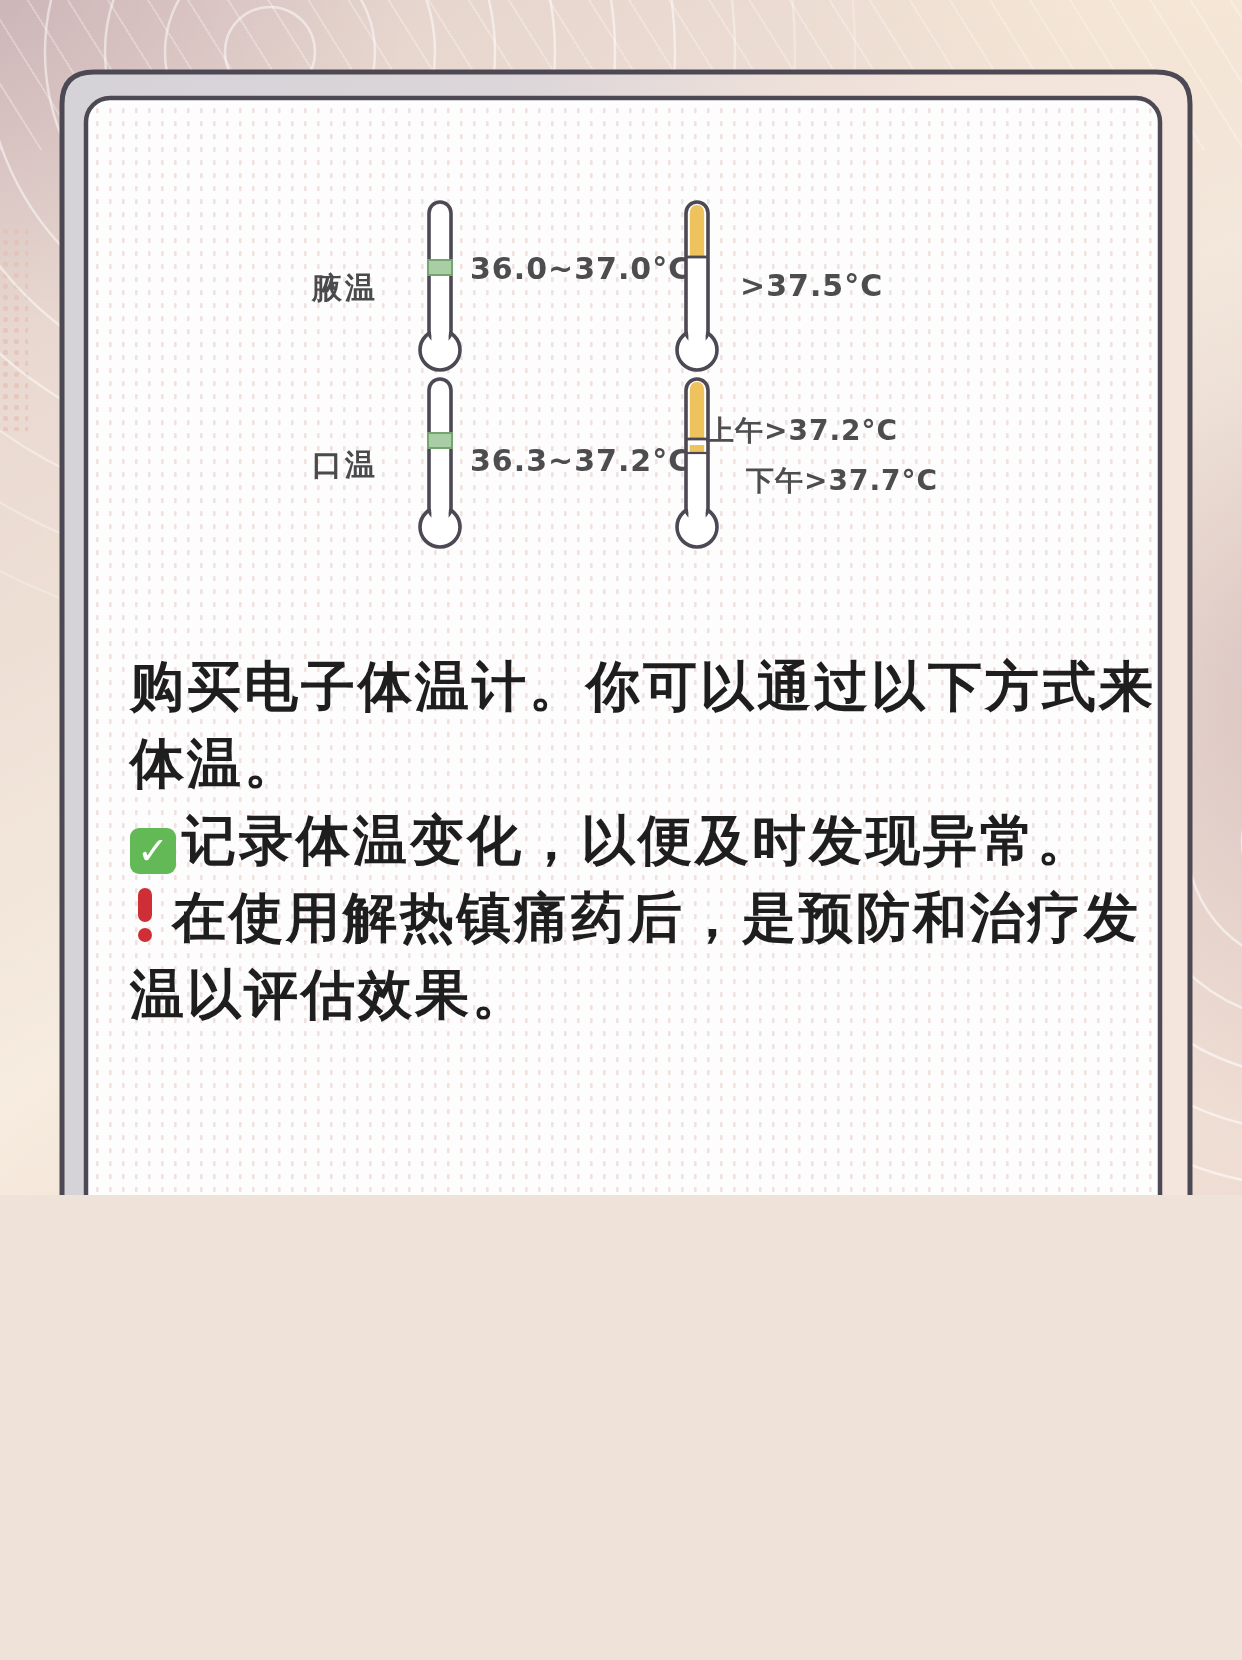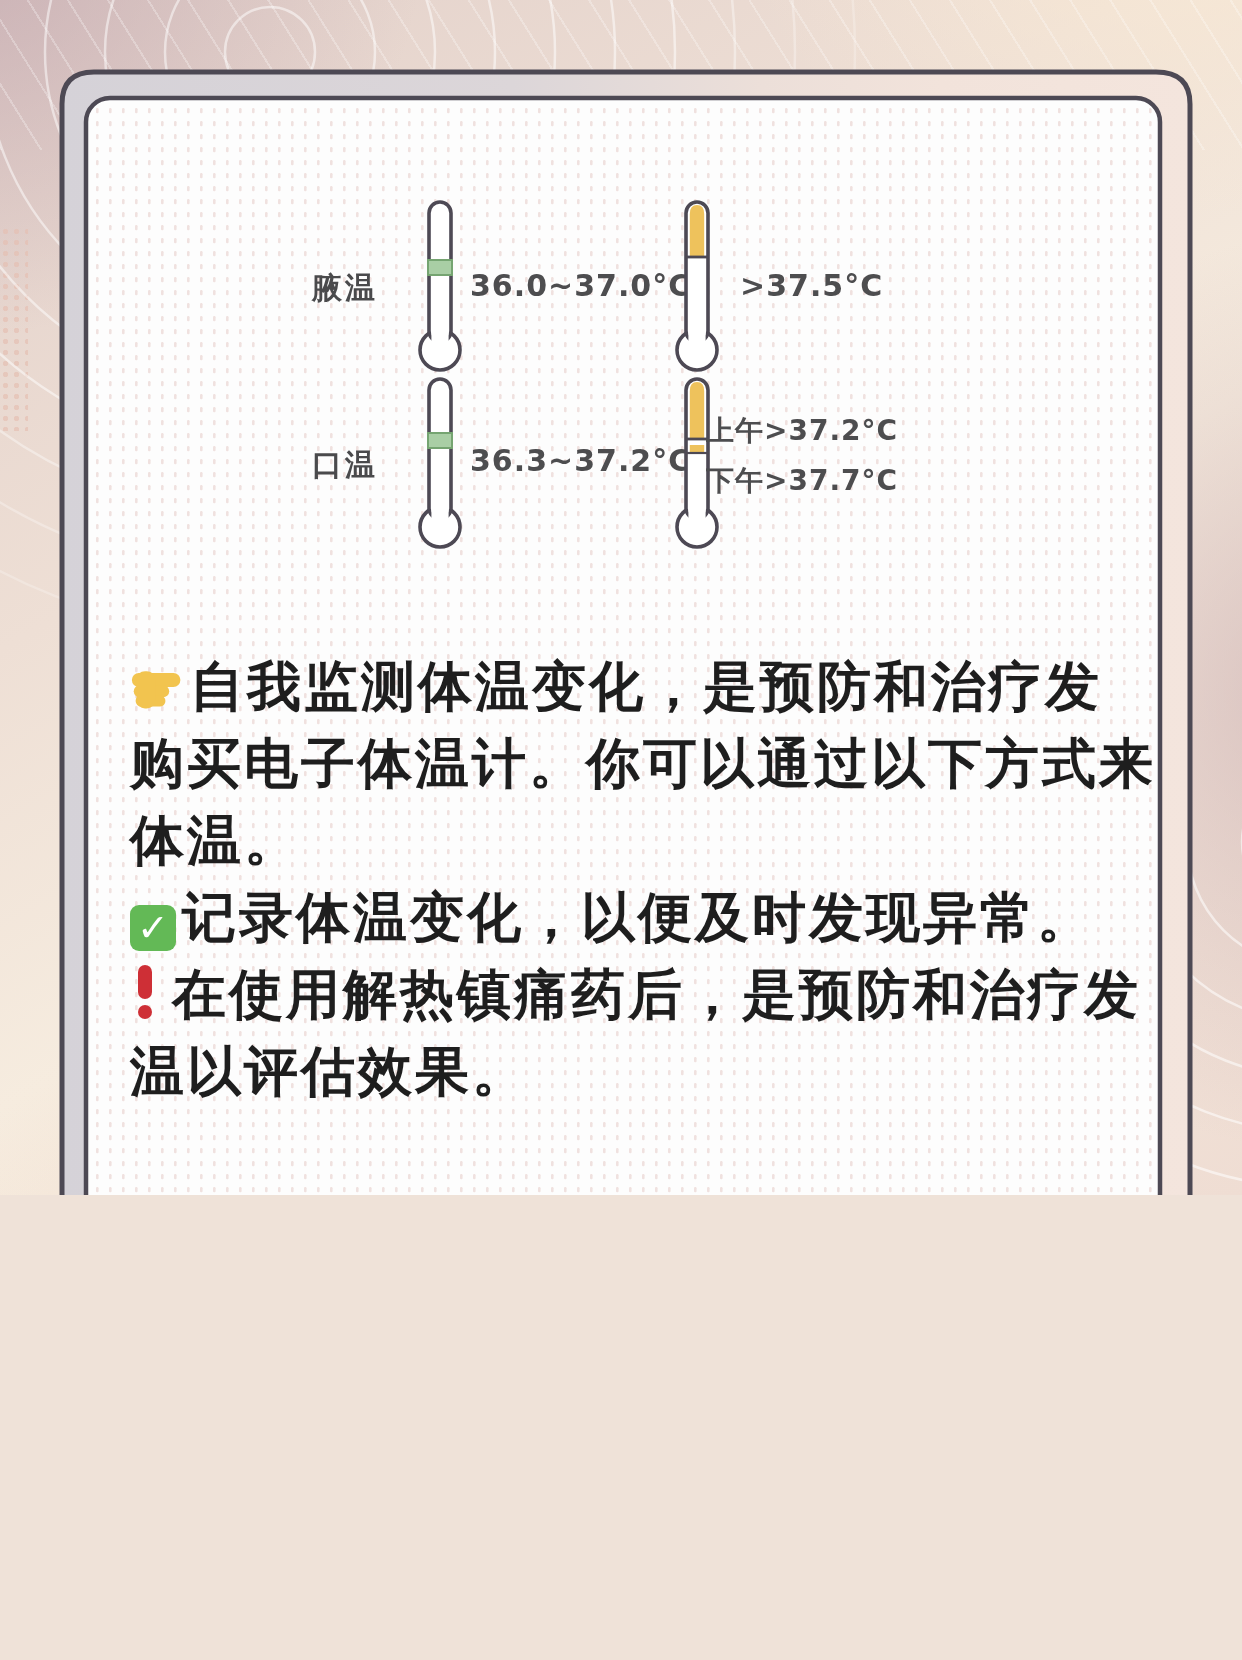--- a/index.html
+++ b/index.html
@@ -118,21 +118,21 @@
 
   <div class="therm" style="left:415px;top:198px;">
     <svg width="50" height="178" viewBox="0 0 50 178">
       <circle cx="25" cy="152" r="20" fill="#ffffff" stroke="#4d4954" stroke-width="3.6"></circle>
       <rect x="14" y="4" width="22" height="140" rx="11" fill="#ffffff" stroke="#4d4954" stroke-width="3.6"></rect>
       <rect x="16.4" y="130" width="17.2" height="27" fill="#ffffff"></rect>
       <rect x="13" y="62" width="24" height="15" fill="#a9cea5" stroke="#75a471" stroke-width="2"></rect>
     </svg>
   </div>
 
-  <div class="ill-value" style="left:470px;top:268px;">36.0~37.0°C</div>
+  <div class="ill-value" style="left:470px;top:251px;">36.0~37.0°C</div>
 
   <div class="therm" style="left:672px;top:198px;">
     <svg width="50" height="178" viewBox="0 0 50 178">
       <circle cx="25" cy="152" r="20" fill="#ffffff" stroke="#4d4954" stroke-width="3.6"></circle>
       <rect x="14" y="4" width="22" height="140" rx="11" fill="#ffffff" stroke="#4d4954" stroke-width="3.6"></rect>
       <rect x="16.4" y="130" width="17.2" height="27" fill="#ffffff"></rect>
       <path d="M 17.8,59 V 16 Q 17.8,7 25,7 Q 32.2,7 32.2,16 V 59 Z" fill="#eec25c"></path>
       <line x1="14" y1="59" x2="36" y2="59" stroke="#4d4954" stroke-width="2.8"></line>
     </svg>
   </div>
@@ -158,36 +158,24 @@
       <rect x="14" y="4" width="22" height="140" rx="11" fill="#ffffff" stroke="#4d4954" stroke-width="3.6"></rect>
       <rect x="16.4" y="130" width="17.2" height="27" fill="#ffffff"></rect>
       <path d="M 17.8,64 V 16 Q 17.8,7 25,7 Q 32.2,7 32.2,16 V 64 Z" fill="#eec25c"></path>
       <line x1="14" y1="64" x2="36" y2="64" stroke="#4d4954" stroke-width="2.8"></line>
       <rect x="17.8" y="70" width="14.4" height="8" fill="#eec25c"></rect>
       <line x1="15" y1="78" x2="35" y2="78" stroke="#4d4954" stroke-width="2.2"></line>
     </svg>
   </div>
 
   <div class="ill-value small" style="left:706px;top:412px;">上午&gt;37.2°C</div>
-  <div class="ill-value small" style="left:706px;top:462px;">下午&gt;37.7°C</div>
+  <div class="ill-value small" style="left:706px;top:462px;padding-left:40px;">下午&gt;37.7°C</div>
 
   <div class="body-text">
 
-    <div class="line">
-      <span class="m-point">
-        <svg width="56" height="56" viewBox="0 0 60 60">
-          <g fill="#f2c44f">
-            <rect x="2" y="15" width="52" height="15" rx="7.5"></rect>
-            <rect x="4" y="28" width="38" height="13" rx="6.5"></rect>
-            <rect x="6" y="39" width="32" height="12" rx="6"></rect>
-            <rect x="7" y="13" width="20" height="40" rx="9"></rect>
-          </g>
-        </svg>
-      </span><span>自我监测体温变化，是预防和治疗发</span>
-    </div>
 
     <div class="line">
       <span>购买电子体温计。你可以通过以下方式来</span>
     </div>
 
 
 
     <div class="line">
       <span>体温。</span>
     </div>

